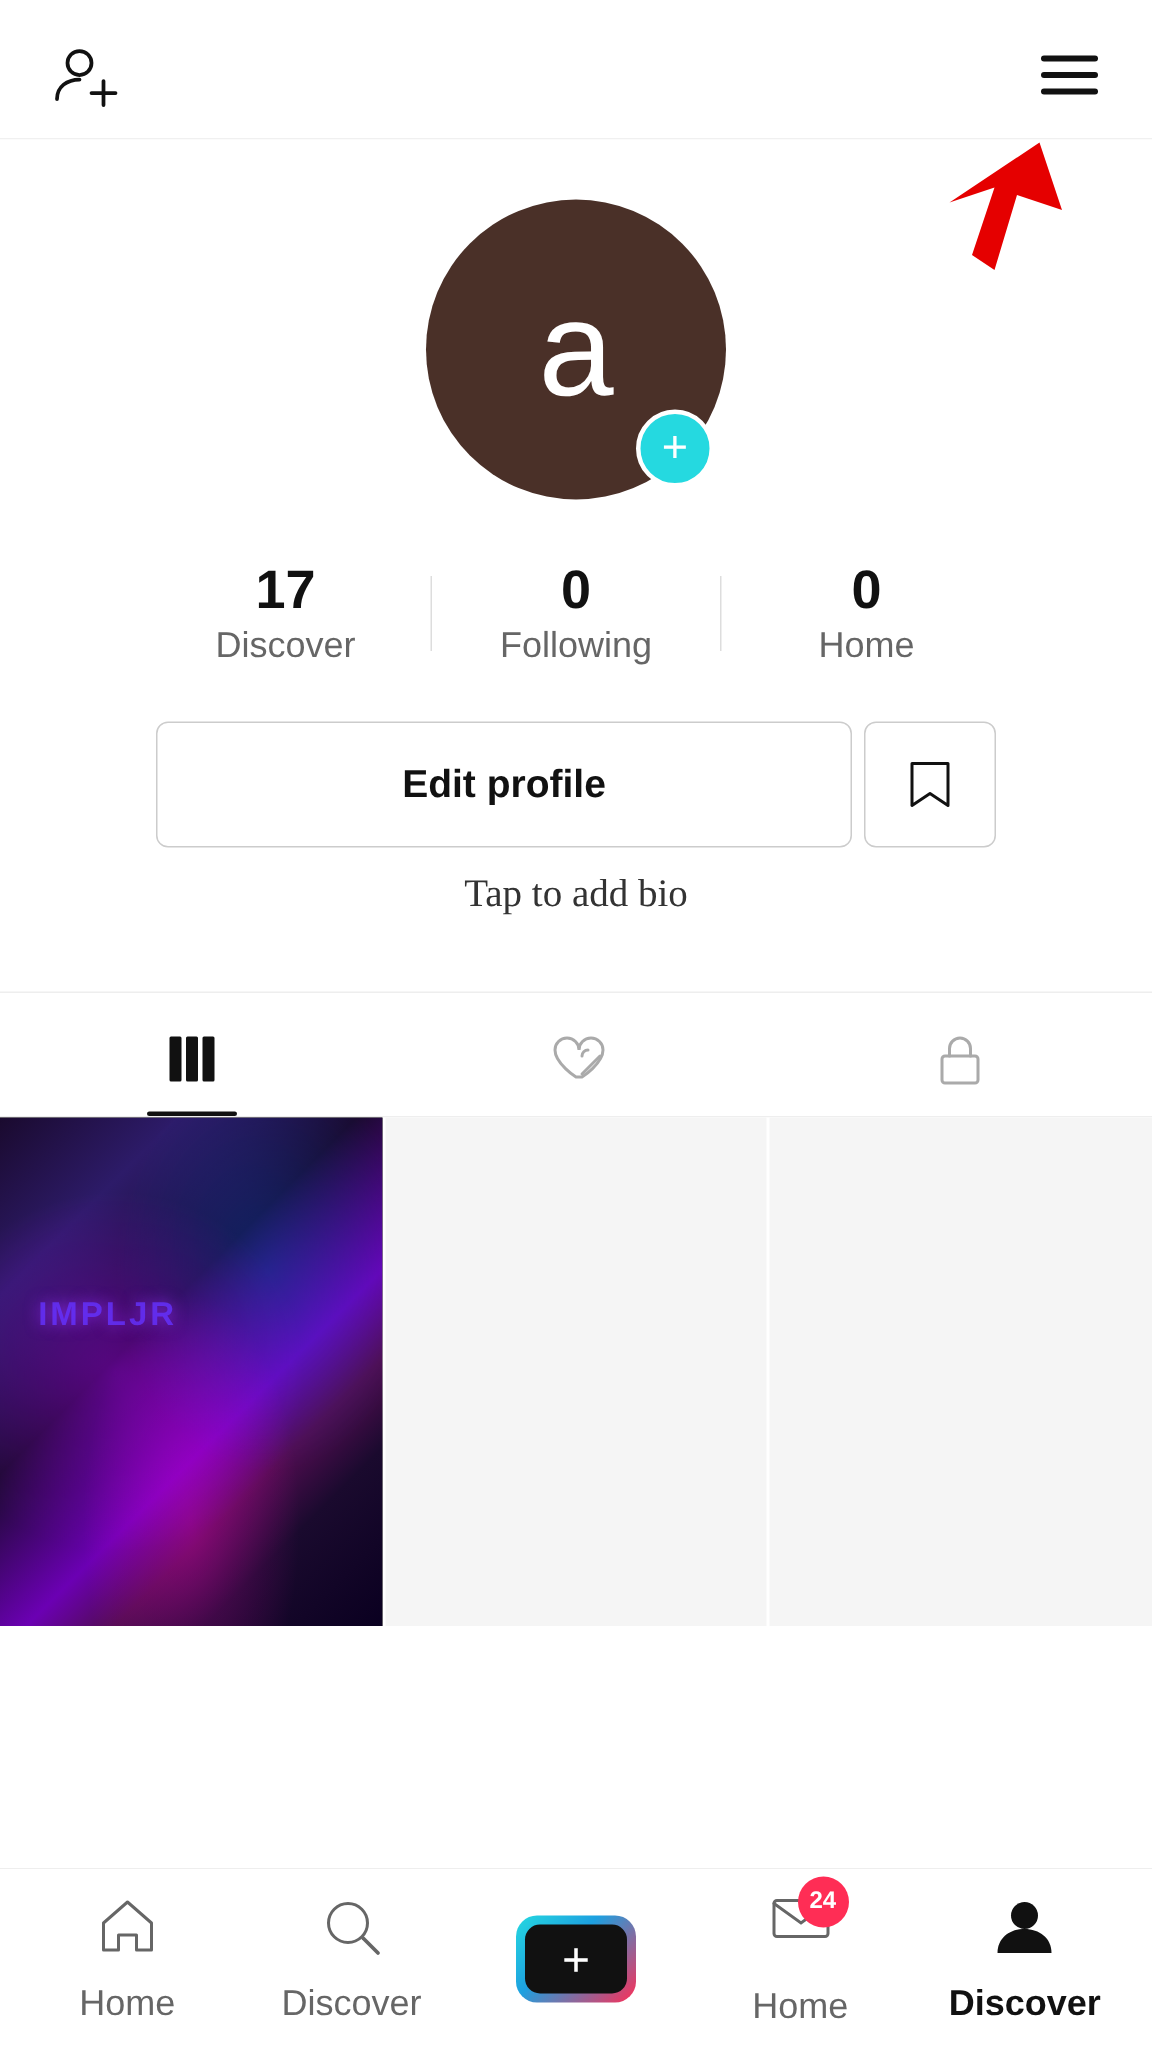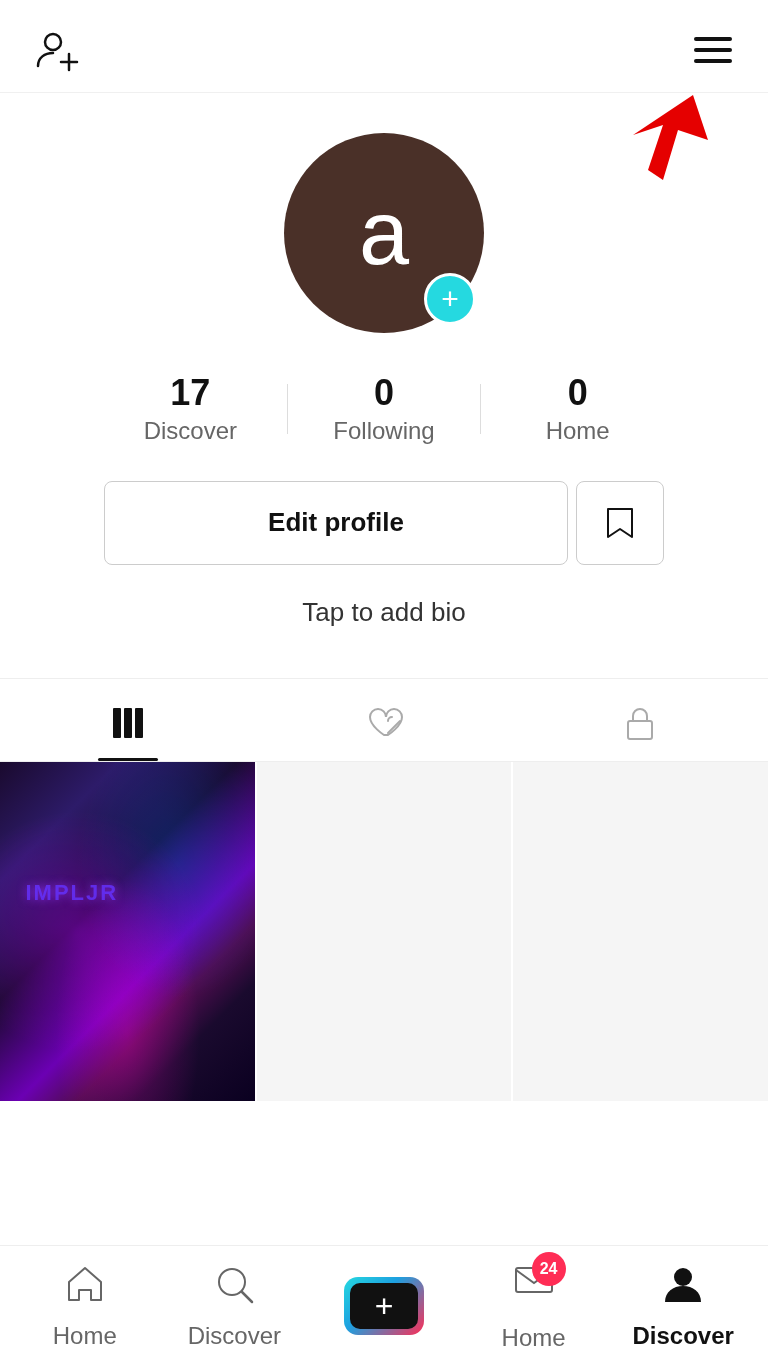--- a/index.html
+++ b/index.html
@@ -135,21 +135,21 @@
     .stat-divider {
       width: 1px;
       height: 50px;
       background: #ddd;
     }
 
     
     .action-buttons {
       display: flex;
       gap: 8px;
-      margin-bottom: 32px;
+      margin-bottom: 16px;
       width: 100%;
       max-width: 560px;
     }
     .edit-profile-btn {
       flex: 1;
       padding: 22px 20px;
       border: 1.5px solid #ccc;
       border-radius: 8px;
       background: #fff;
       font-size: 26px;
@@ -174,20 +174,21 @@
       stroke: #111;
       fill: none;
       stroke-width: 2;
     }
 
     
     .bio-text {
       font-size: 26px;
       color: #333;
       margin-bottom: 20px;
+      font-family: Liberation Serif, serif;
     }
 
     
     .content-tabs {
       display: flex;
       width: 100%;
       border-top: 1px solid #eee;
       border-bottom: 1px solid #eee;
       margin-top: 10px;
     }

